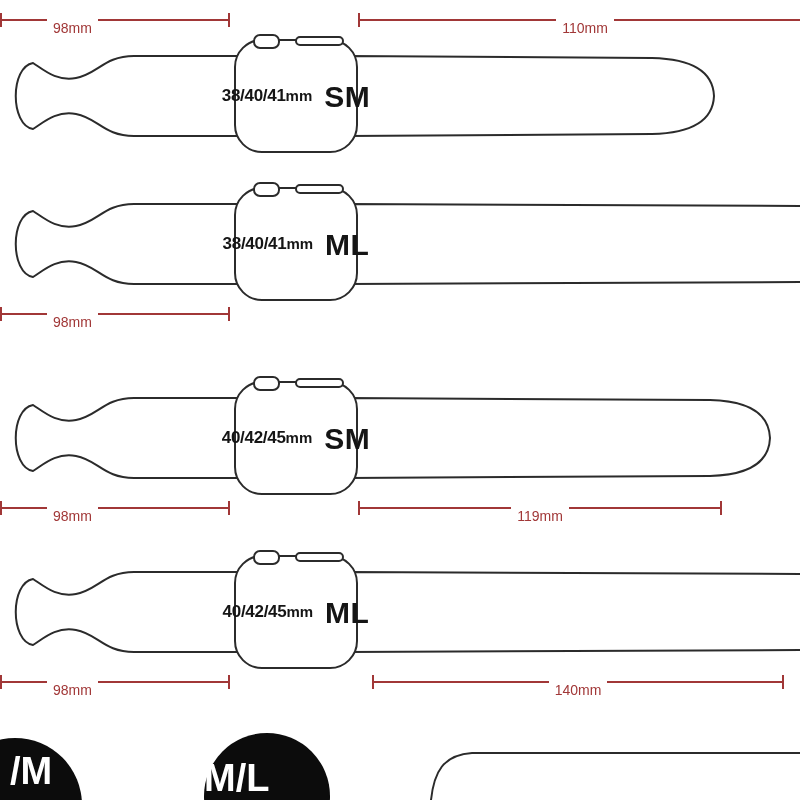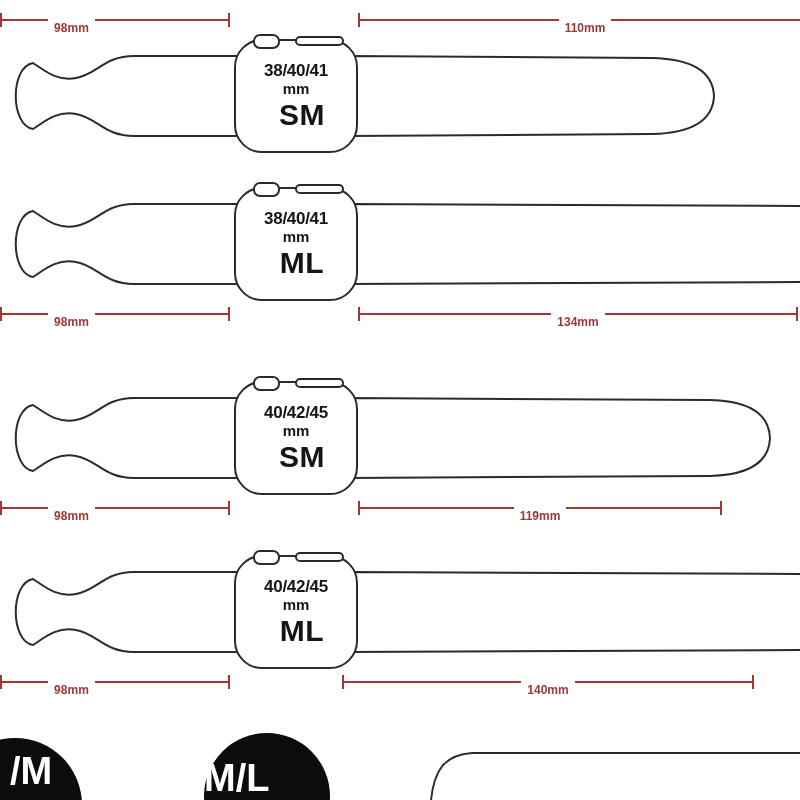--- a/index.html
+++ b/index.html
@@ -1,26 +1,26 @@
 <!DOCTYPE html>
 <html><head>
 <meta charset="utf-8">
 <style>
   html,body{margin:0;padding:0;background:#ffffff;font-family:"Liberation Sans",sans-serif;}
   .stage{position:relative;width:800px;height:800px;background:#ffffff;overflow:hidden;}
   .band-svg{position:absolute;left:0;width:800px;height:120px;display:block;}
-  .case-label{position:absolute;left:235px;width:122px;height:104px;display:flex;flex-direction:column;
+  .case-label{position:absolute;left:235px;width:122px;height:104px;display:flex;flex-direction:row;
               align-items:center;justify-content:center;text-align:center;color:#151515;}
   .case-l1{font-size:17px;font-weight:700;line-height:1.15;letter-spacing:-.3px;}
   .case-l2{font-size:15px;font-weight:700;line-height:1.1;}
   .case-l3{font-size:30px;font-weight:700;line-height:1.1;letter-spacing:.5px;margin-left:12px;}
   .dim{position:absolute;display:flex;align-items:center;height:16px;color:#a13737;}
   .tick{width:2px;height:14px;background:#a13737;flex:0 0 auto;}
   .dline{height:2px;background:#a13737;}
-  .dlabel{font-size:12px;font-weight:700;padding:0 6px;white-space:nowrap;flex:0 0 auto;margin-top:16px;}
+  .dlabel{font-size:14px;font-weight:400;padding:0 6px;white-space:nowrap;flex:0 0 auto;margin-top:16px;}
   .badge{position:absolute;border-radius:50%;background:#0c0c0c;}
   .badge-text{position:absolute;color:#ffffff;font-weight:700;font-size:38px;line-height:1;}
   .partial-svg{position:absolute;left:0;display:block;}
 </style>
 </head>
 <body>
 
 <div class="stage">
 
   <div class="dim" style="left:0;top:12px;width:230px">
@@ -62,27 +62,20 @@
     <div class="case-l2">mm</div>
     <div class="case-l3">ML</div>
   </div>
   <div class="dim" style="left:0;top:306px;width:230px">
     <span class="tick"></span>
     <span class="dline" style="flex:.45"></span>
     <span class="dlabel">98mm</span>
     <span class="dline" style="flex:1.3"></span>
     <span class="tick"></span>
   </div>
-  <div class="dim" style="left:358px;top:306px;width:440px">
-    <span class="tick"></span>
-    <span class="dline" style="flex:1"></span>
-    <span class="dlabel">134mm</span>
-    <span class="dline" style="flex:1"></span>
-    <span class="tick"></span>
-  </div>
 
   <svg class="band-svg" style="top:376px" viewBox="0 0 800 120">
     <path d="M 244 22 L 134 22 C 104 22 98 40 76 44 C 56 47.5 44 36 33 29 C 10 33 10 91 33 95 C 44 88 56 76.5 76 80 C 98 84 104 102 134 102 L 244 102 Z" fill="#ffffff" stroke="#2b2b2b" stroke-width="2"></path>
     <path d="M 348 22 L 710 24 C 750 25 769 38 770 62 C 769 86 750 99 710 100 L 348 102 Z" fill="#ffffff" stroke="#2b2b2b" stroke-width="2"></path>
     <rect x="235" y="6" width="122" height="112" rx="27" fill="#ffffff" stroke="#2b2b2b" stroke-width="2"></rect>
     <rect x="254" y="1" width="25" height="13" rx="6" fill="#ffffff" stroke="#2b2b2b" stroke-width="2"></rect>
     <rect x="296" y="3" width="47" height="8" rx="4" fill="#ffffff" stroke="#2b2b2b" stroke-width="2"></rect>
   </svg>
   <div class="case-label" style="top:386px">
     <div class="case-l1">40/42/45</div>
@@ -116,21 +109,21 @@
     <div class="case-l2">mm</div>
     <div class="case-l3">ML</div>
   </div>
   <div class="dim" style="left:0;top:674px;width:230px">
     <span class="tick"></span>
     <span class="dline" style="flex:.45"></span>
     <span class="dlabel">98mm</span>
     <span class="dline" style="flex:1.3"></span>
     <span class="tick"></span>
   </div>
-  <div class="dim" style="left:342px;top:674px;width:412px">
+  <div class="dim" style="left:372px;top:674px;width:412px">
     <span class="tick"></span>
     <span class="dline" style="flex:1"></span>
     <span class="dlabel">140mm</span>
     <span class="dline" style="flex:1"></span>
     <span class="tick"></span>
   </div>
 
   <div class="badge" style="left:-52px;top:738px;width:134px;height:134px">
     <span class="badge-text" style="left:62px;top:14px">/M</span>
   </div>

